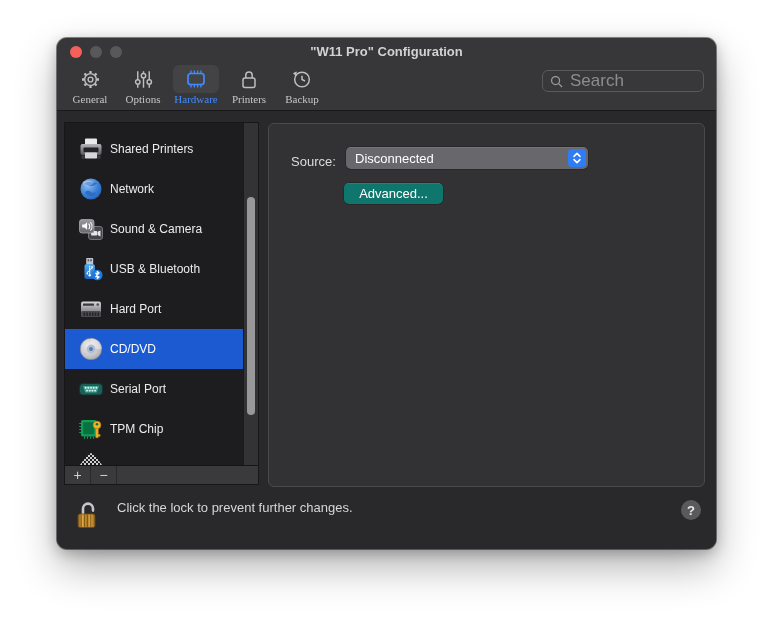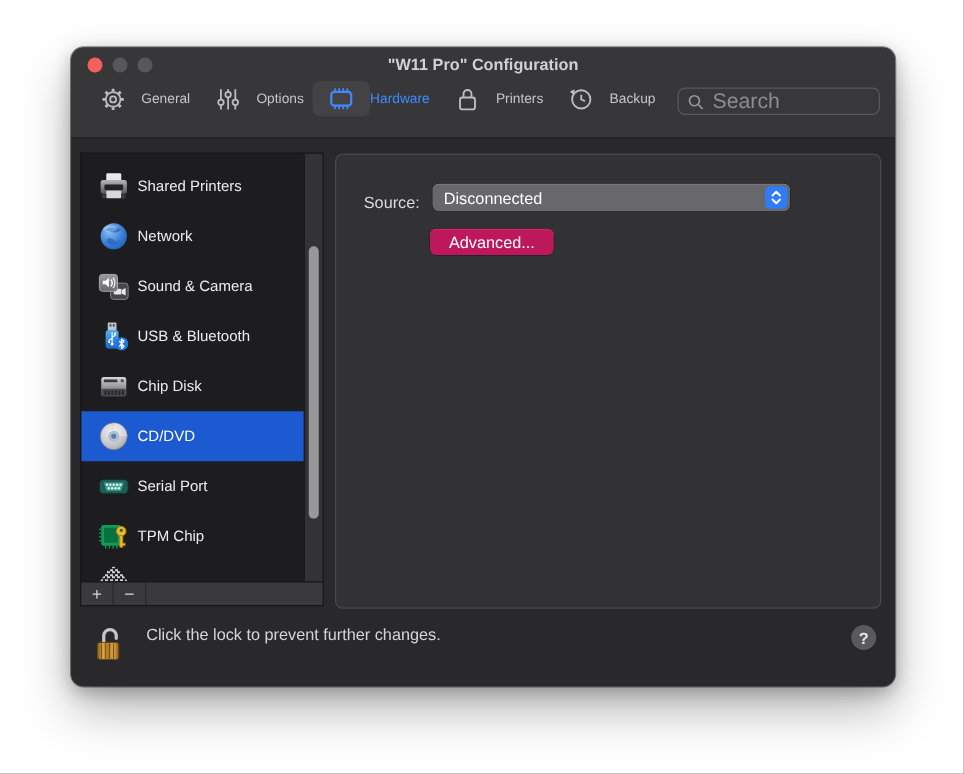--- a/index.html
+++ b/index.html
@@ -18,21 +18,21 @@
   .header{position:absolute;left:0;top:0;right:0;height:72px;background:#373739;border-bottom:1px solid #19191b;}
   .traffic{position:absolute;left:13px;top:8px;display:flex;gap:8px;}
   .light{width:12px;height:12px;border-radius:50%;}
   .light.close{background:#f6605a;}
   .light.dim{background:#58585a;}
   .titlebar-title{
     position:absolute;left:0;right:0;top:6px;text-align:center;
     font-size:13px;font-weight:bold;color:#d2d2d3;
   }
   .tabs{position:absolute;left:10px;top:27px;display:flex;gap:7px;align-items:flex-start;}
-  .tab{display:flex;align-items:center;min-width:44px;}
+  .tab{display:flex;flex-direction:column;align-items:center;min-width:44px;font-family:Liberation Serif, serif;}
   .tab-iconbox{width:46px;height:28px;border-radius:6px;display:flex;align-items:center;justify-content:center;}
   .tab.active .tab-iconbox{background:#434346;}
   .tab-label{font-size:11px;color:#c6c6c8;margin-top:0px;line-height:13px;}
   .tab.active .tab-label{color:#3f8cff;}
   .search{
     position:absolute;right:12px;top:32px;width:146px;height:20px;
     border:1px solid #59595c;border-radius:6px;background:#38383a;
     display:flex;align-items:center;padding:0 7px;gap:5px;
   }
   .search input{
@@ -61,32 +61,32 @@
   .sidebar-footer{position:absolute;left:0;right:0;bottom:0;height:18px;background:#3a3a3d;border-top:1px solid #151517;display:flex;}
   .sf-btn{width:25px;height:100%;display:flex;align-items:center;justify-content:center;color:#d2d2d4;font-size:14px;line-height:14px;border-right:1px solid #29292b;}
   
   .panel{
     position:absolute;left:211px;top:12px;width:437px;height:364px;
     background:#323234;border:1px solid #4a4a4d;border-radius:6px;box-sizing:border-box;
   }
   .source-row{position:absolute;left:22px;top:23px;height:22px;display:flex;align-items:flex-end;}
   .source-label{font-size:13px;color:#dcdcde;width:55px;}
   .dropdown{
-    width:286px;height:22px;background:#68686c;border-radius:5px;position:relative;
+    width:242px;height:22px;background:#68686c;border-radius:5px;position:relative;
     display:flex;align-items:center;padding-left:9px;box-sizing:border-box;
     box-shadow:0 0 0 0.5px rgba(0,0,0,.35),inset 0 0.5px 0 rgba(255,255,255,.18);
   }
   .dropdown-value{font-size:13px;color:#ffffff;}
   .stepper{
     position:absolute;right:2px;top:2px;width:18px;height:18px;border-radius:4px;
     background:#2f7cf6;display:flex;align-items:center;justify-content:center;
   }
   .advanced-btn{
     position:absolute;left:75px;top:59px;width:99px;height:21px;
-    background:#be185d;border-radius:5px;color:#ffffff;font-size:13px;
+    background:#0f766e;border-radius:5px;color:#ffffff;font-size:13px;
     display:flex;align-items:center;justify-content:center;
     box-shadow:0 0 0 0.5px rgba(0,0,0,.35),inset 0 0.5px 0 rgba(255,255,255,.18);
   }
   
   .footer-row{position:absolute;left:18px;right:15px;bottom:19px;height:30px;display:flex;align-items:flex-start;gap:16px;}
   .lock-msg{font-size:13px;color:#d6d6d8;flex:1;}
   .help-btn{
     width:20px;height:20px;border-radius:50%;background:#5a5a5d;
     color:#e9e9eb;font-size:13px;font-weight:bold;
     display:flex;align-items:center;justify-content:center;
@@ -285,21 +285,21 @@
               <g fill="#26262a">
                 <rect x="5.5" y="16.5" width="1.6" height="3.4"></rect>
                   <rect x="8.3" y="16.5" width="1.6" height="3.4"></rect>
                 <rect x="11.1" y="16.5" width="1.6" height="3.4"></rect>
                   <rect x="13.9" y="16.5" width="1.6" height="3.4"></rect>
                 <rect x="16.7" y="16.5" width="1.6" height="3.4"></rect>
                   <rect x="19.5" y="16.5" width="1.6" height="3.4"></rect>
               </g>
             </svg>
           </span>
-          <span>Chip Disk</span>
+          <span>Hard Port</span>
         </div>
 
         <div class="sidebar-item selected">
           <span class="si-icon">
             <svg width="26" height="26" viewBox="0 0 26 26">
               <defs>
                   <radialGradient id="gcd" cx="0.4" cy="0.35" r="0.85">
                     <stop offset="0" stop-color="#f0f0f2"></stop>
                     <stop offset="0.6" stop-color="#c2c2c7"></stop>
                     <stop offset="1" stop-color="#8f8f96"></stop>

